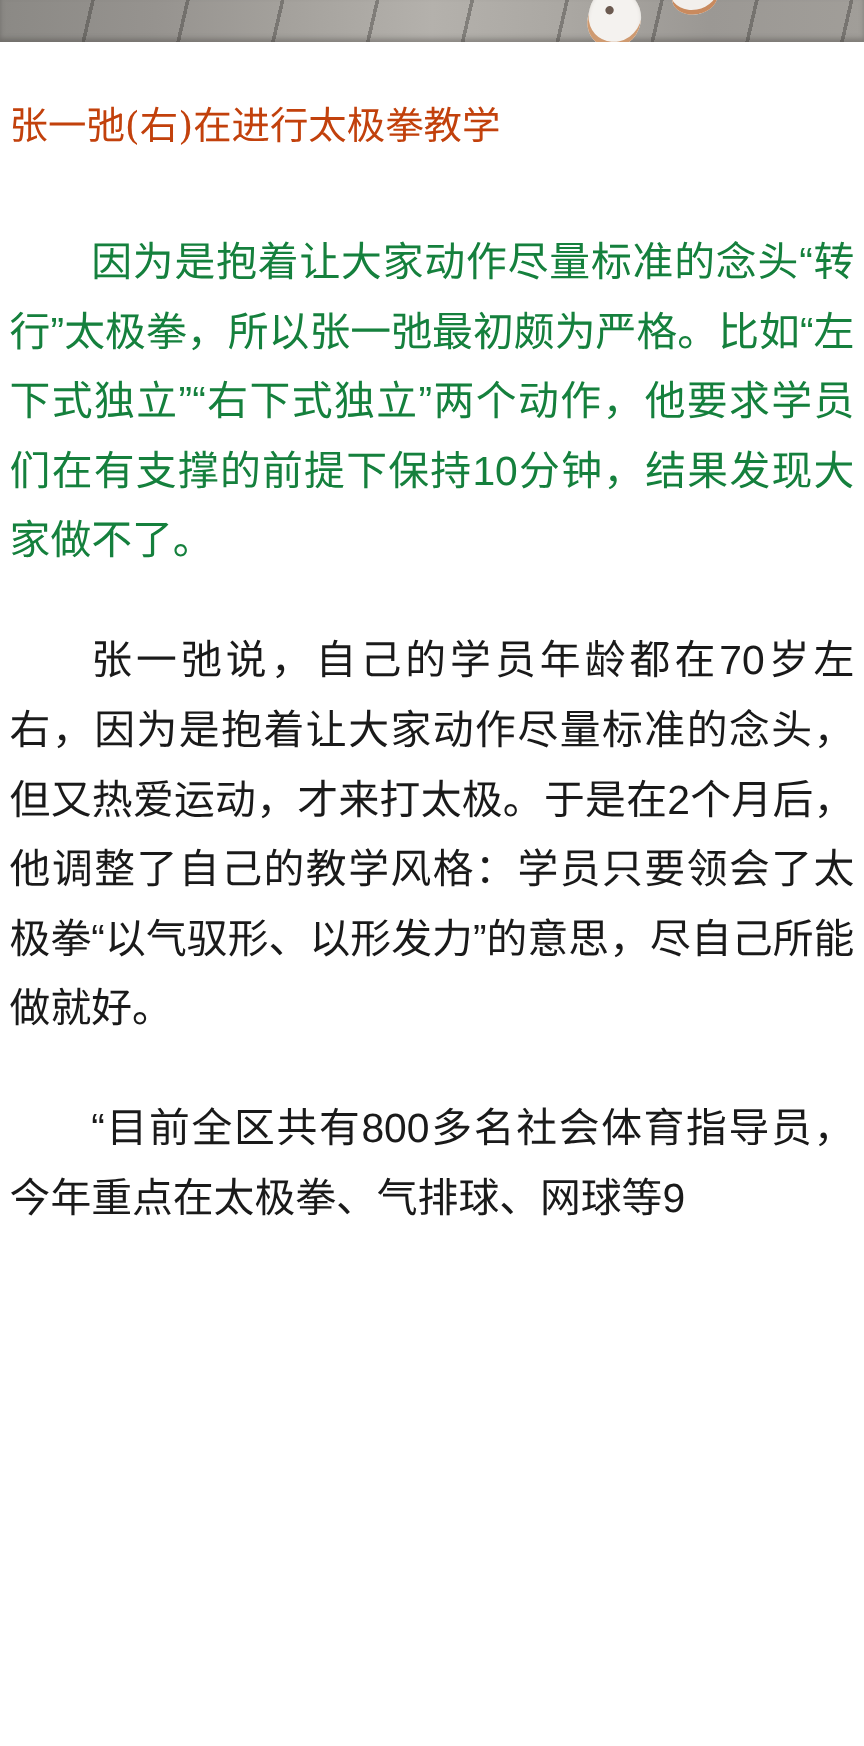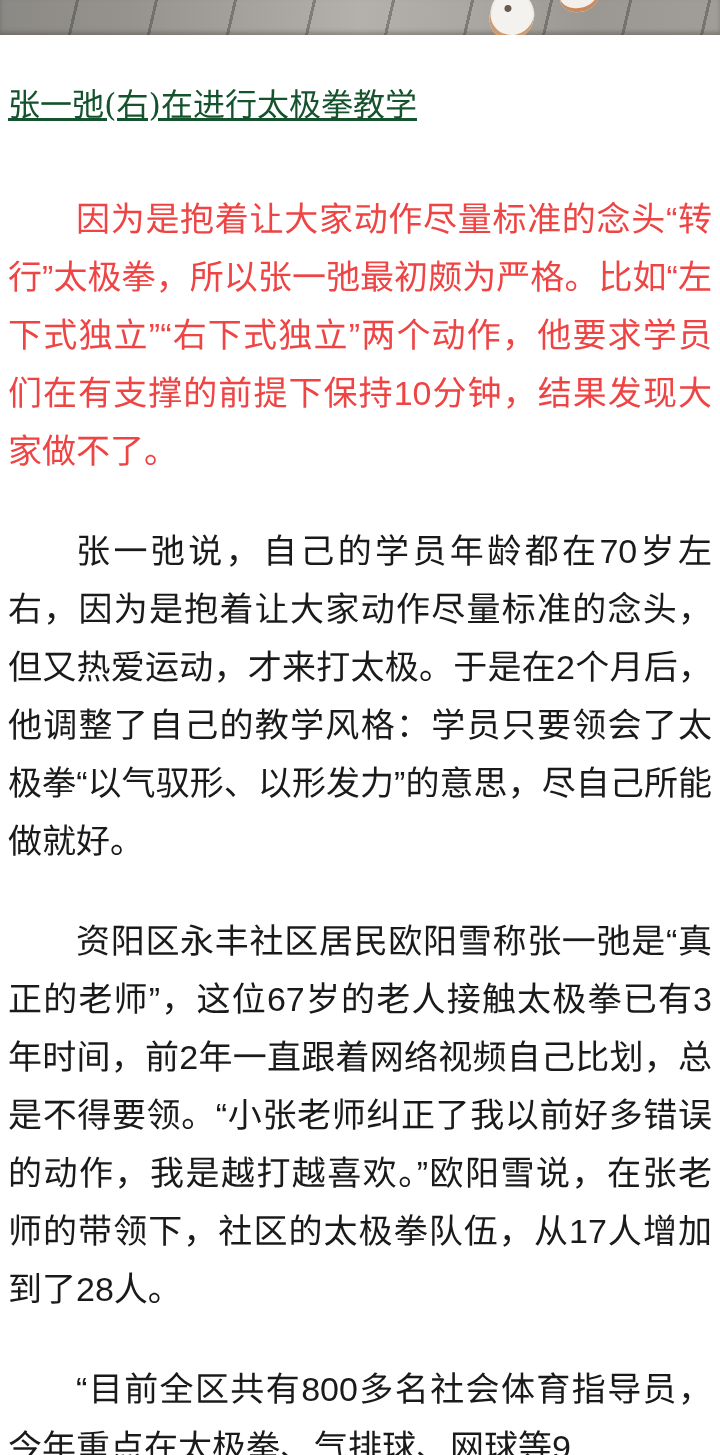--- a/index.html
+++ b/index.html
@@ -77,20 +77,19 @@
 </head>
 <body>
 
 <div class="photo">
   <span class="shoe-1">
     <span class="eyelet"></span>
   </span>
   <span class="shoe-2"></span>
 </div>
 
-<div class="caption" style="color: #14532d; text-decoration: underline;">张一弛(右)在进行太极拳教学</div>
+<div class="caption" style="color: #c2410c;">张一弛(右)在进行太极拳教学</div>
 
 <div class="article">
-    <p style="color: #ef4444;">因为是抱着让大家动作尽量标准的念头“转行”太极拳，所以张一弛最初颇为严格。比如“左下式独立”“右下式独立”两个动作，他要求学员们在有支撑的前提下保持10分钟，结果发现大家做不了。</p>
+    <p style="color: #15803d;">因为是抱着让大家动作尽量标准的念头“转行”太极拳，所以张一弛最初颇为严格。比如“左下式独立”“右下式独立”两个动作，他要求学员们在有支撑的前提下保持10分钟，结果发现大家做不了。</p>
     <p style="color: rgb(26, 26, 26);">张一弛说，自己的学员年龄都在70岁左右，因为是抱着让大家动作尽量标准的念头，但又热爱运动，才来打太极。于是在2个月后，他调整了自己的教学风格：学员只要领会了太极拳“以气驭形、以形发力”的意思，尽自己所能做就好。</p>
-    <p style="color: rgb(26, 26, 26);">资阳区永丰社区居民欧阳雪称张一弛是“真正的老师”，这位67岁的老人接触太极拳已有3年时间，前2年一直跟着网络视频自己比划，总是不得要领。“小张老师纠正了我以前好多错误的动作，我是越打越喜欢。”欧阳雪说，在张老师的带领下，社区的太极拳队伍，从17人增加到了28人。</p>
     <p style="color: rgb(26, 26, 26);">“目前全区共有800多名社会体育指导员，今年重点在太极拳、气排球、网球等9</p>
   </div>
 
 </body></html>

